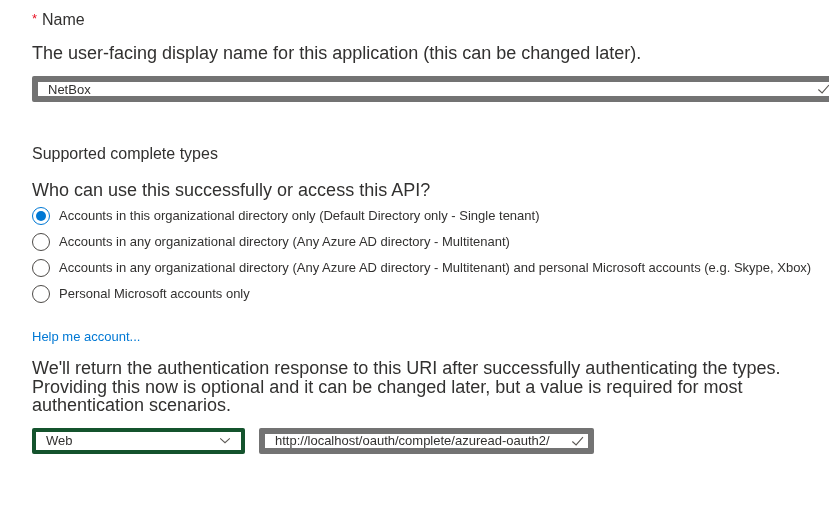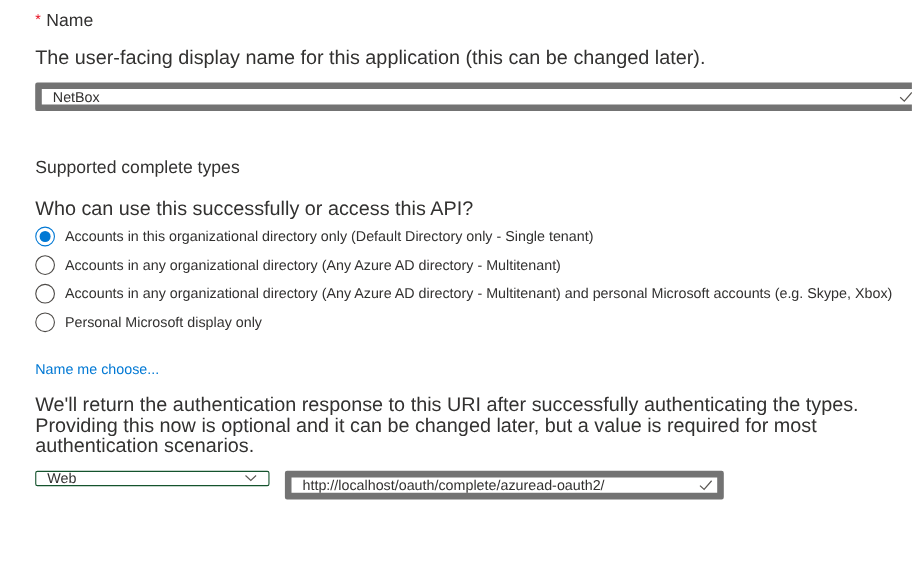--- a/index.html
+++ b/index.html
@@ -127,33 +127,33 @@
   }
 
   .uri-row {
     margin-top: 13px;
     display: flex;
     gap: 14px;
   }
   .select-box {
     position: relative;
     width: 213px;
-    height: 14px;
-    border: 1px solid #14532d;
+    height: 26px;
+    border: 4px solid #14532d;
     border-radius: 2px;
     background: #fff;
     display: flex;
     align-items: center;
     padding: 0 30px 0 10px;
     font-size: 13px;
     color: #323130;
     cursor: pointer;
   }
   .uri-input-wrap {
-    width: 399px;
+    width: 335px;
     margin-top: 0;
   }
 </style>
 </head>
 <body>
 
 <div class="page">
 
   
   <h2 class="section-title title-name"><span class="required-marker">*</span><span>Name</span></h2>
@@ -184,25 +184,25 @@
     <div class="radio-row">
       <span class="radio"></span>
       <span class="radio-label">Accounts in any organizational directory (Any Azure AD directory - Multitenant)</span>
     </div>
     <div class="radio-row">
       <span class="radio"></span>
       <span class="radio-label">Accounts in any organizational directory (Any Azure AD directory - Multitenant) and personal Microsoft accounts (e.g. Skype, Xbox)</span>
     </div>
     <div class="radio-row">
       <span class="radio"></span>
-      <span class="radio-label">Personal Microsoft display only</span>
+      <span class="radio-label">Personal Microsoft accounts only</span>
     </div>
   </div>
 
-  <a class="help-link">Name me choose...</a>
+  <a class="help-link">Help me account...</a>
 
   
 
   <p class="desc desc-redirect">We'll return the authentication response to this URI after successfully authenticating the types. Providing this now is optional and it can be changed later, but a value is required for most authentication scenarios.</p>
 
   <div class="uri-row">
     <div class="select-box">
       <span>Web</span>
       <span class="trail-icon">
         <svg width="14" height="14" viewBox="0 0 16 16">

